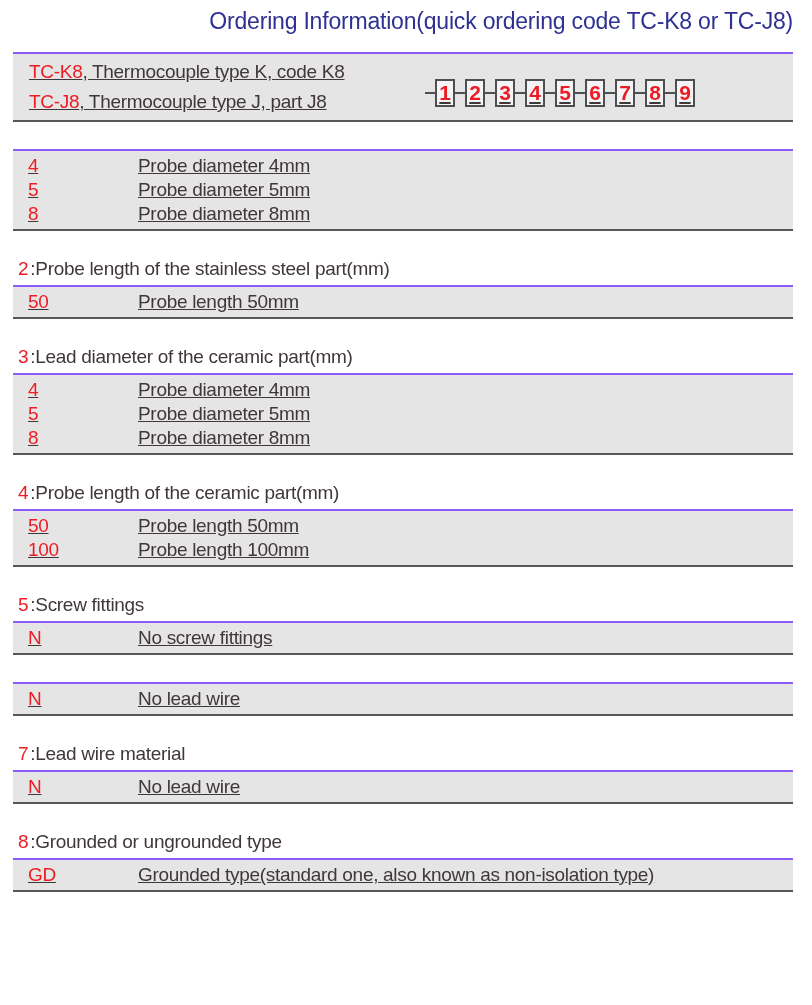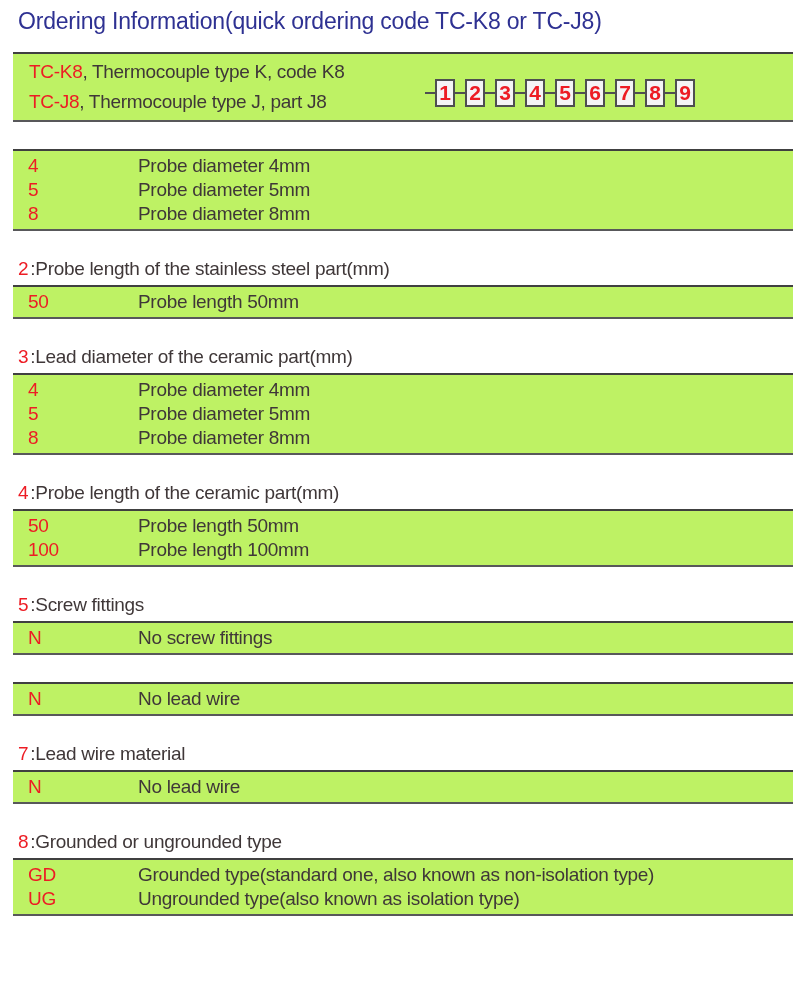--- a/index.html
+++ b/index.html
@@ -14,26 +14,28 @@
   }
   .page { padding: 8px 19px 0 13px; }
 
   h1.title {
     margin: 0 0 17px 5px;
     font-size: 23px;
     font-weight: 400;
     color: #2e3192;
     line-height: 27px;
     letter-spacing: -0.2px;
+    text-align: right;
   }
 
   .rule-box {
-    background: #bef264;
-    border-top: 2px solid #404040;
+    background: #e5e5e5;
+    border-top: 2px solid #8b5cf6;
     border-bottom: 2px solid #58585a;
+    text-decoration: underline;
   }
 
   .qbox {
     display: flex;
     align-items: center;
     height: 70px;
   }
   .qlines {
     padding-left: 16px;
     font-size: 19px;
@@ -251,21 +253,17 @@
   <section class="section">
     <h2 class="sec-head">
       <span class="red sec-num">8</span><span class="sec-title">:Grounded or ungrounded type</span>
     </h2>
     <div class="rule-box opt-box">
   <div class="opt-row">
     <span class="opt-code red">GD</span>
     <span class="opt-desc">Grounded type(standard one, also known as non-isolation type)</span>
   </div>
 
-  <div class="opt-row">
-    <span class="opt-code red">UG</span>
-    <span class="opt-desc">Ungrounded type(also known as isolation type)</span>
-  </div>
 </div>
   </section>
 </div>
 
 </div>
 
 </body></html>

